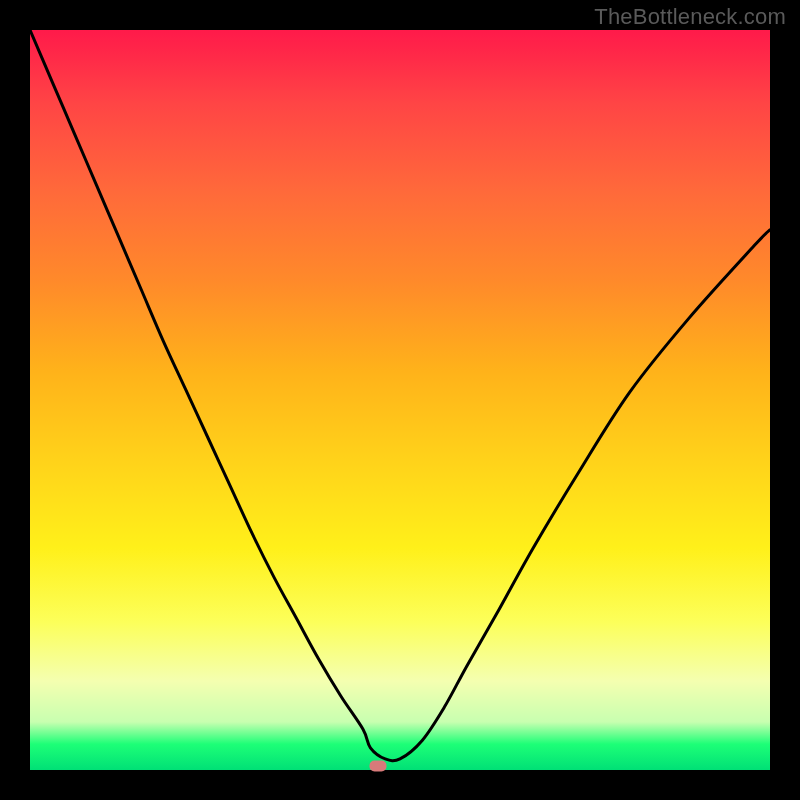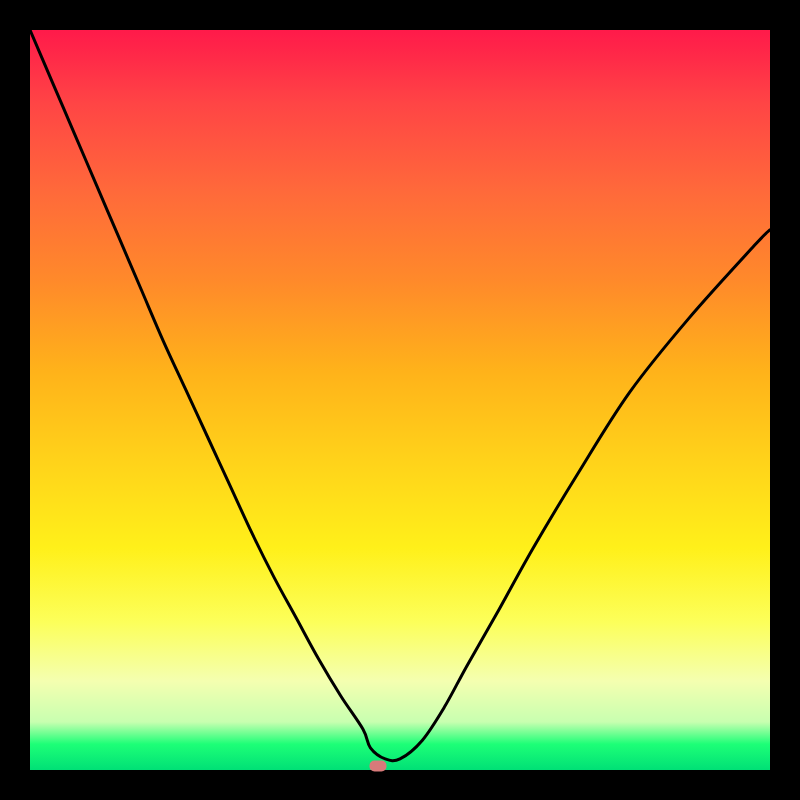--- a/index.html
+++ b/index.html
@@ -69,13 +69,14 @@
 </head>
 <body>
 
 <div class="frame">
   <div class="plot-area">
     <svg class="curve" viewBox="0 0 740 740" preserveAspectRatio="none">
       <path id="curve-path" fill="none" stroke="#000000" stroke-width="3" stroke-linecap="round" stroke-linejoin="round" d="M 0.00 0.00 C 3.70 8.63, 14.80 34.53, 22.20 51.80 C 29.60 69.07, 37.00 86.33, 44.40 103.60 C 51.80 120.87, 59.20 138.13, 66.60 155.40 C 74.00 172.67, 81.40 189.93, 88.80 207.20 C 96.20 224.47, 103.60 241.73, 111.00 259.00 C 118.40 276.27, 125.80 294.15, 133.20 310.80 C 140.60 327.45, 148.00 342.87, 155.40 358.90 C 162.80 374.93, 170.20 390.97, 177.60 407.00 C 185.00 423.03, 192.40 439.07, 199.80 455.10 C 207.20 471.13, 214.60 487.78, 222.00 503.20 C 229.40 518.62, 236.80 533.42, 244.20 547.60 C 251.60 561.78, 259.00 574.73, 266.40 588.30 C 273.80 601.87, 281.20 616.05, 288.60 629.00 C 296.00 641.95, 303.40 654.28, 310.80 666.00 C 318.20 677.72, 328.07 690.67, 333.00 699.30 C 337.93 707.93, 336.70 712.87, 340.40 717.80 C 344.10 722.73, 350.27 727.05, 355.20 728.90 C 360.13 730.75, 363.83 731.98, 370.00 728.90 C 376.17 725.82, 384.80 719.03, 392.20 710.40 C 399.60 701.77, 407.00 689.43, 414.40 677.10 C 421.80 664.77, 427.97 651.82, 436.60 636.40 C 445.23 620.98, 455.10 604.33, 466.20 584.60 C 477.30 564.87, 489.63 541.43, 503.20 518.00 C 516.77 494.57, 531.57 469.90, 547.60 444.00 C 563.63 418.10, 580.90 388.50, 599.40 362.60 C 617.90 336.70, 637.63 313.27, 658.60 288.60 C 679.57 263.93, 711.63 229.40, 725.20 214.60 C 738.77 199.80, 737.53 202.27, 740.00 199.80"></path>
     </svg>
     <div id="marker" class="marker" style="left: 347.8px; top: 736.3px; background: rgb(216, 122, 122);"></div>
   </div>
+  <div class="watermark">TheBottleneck.com</div>
 </div>
 
 </body></html>

